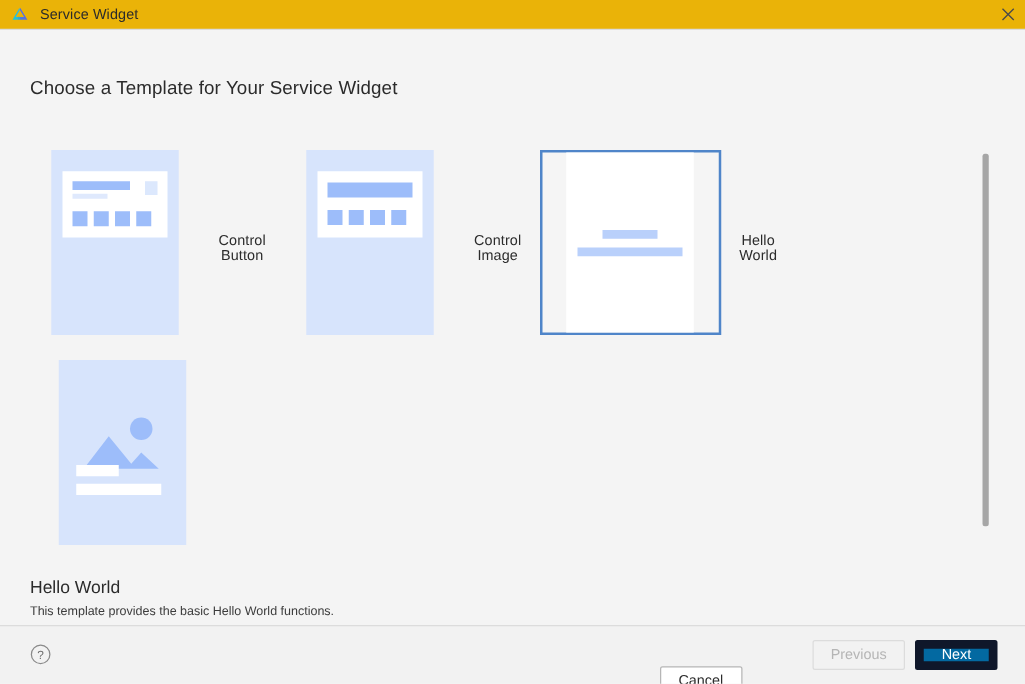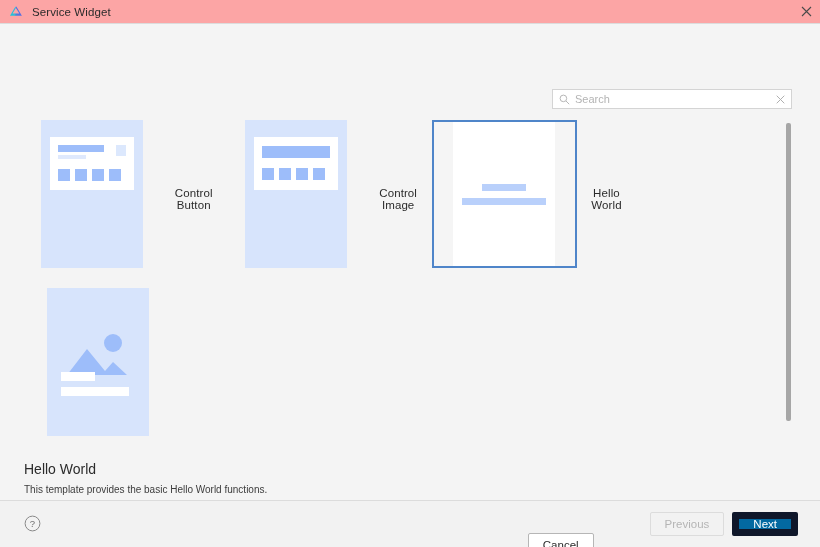--- a/index.html
+++ b/index.html
@@ -12,21 +12,21 @@
     background: #f2f2f2;
     font-family: "Liberation Sans", sans-serif;
     overflow: hidden;
     position: relative;
     color: #2b2b2b;
   }
 
   
   .titlebar {
     height: 23px;
-    background: #fca5a5;
+    background: #eab308;
     border-bottom: 1px solid #dcdcdc;
     display: flex;
     align-items: center;
     position: relative;
   }
   .titlebar-logo {
     width: 16px;
     height: 16px;
     margin-left: 8px;
     margin-right: 8px;
@@ -392,35 +392,22 @@
   <span class="titlebar-title">Service Widget</span>
   <span class="titlebar-close">
     <svg width="11" height="11" viewBox="0 0 11 11">
       <path d="M1 1 L10 10 M10 1 L1 10" stroke="#4a4a4a" stroke-width="1.1" fill="none"></path>
     </svg>
   </span>
 </div>
 
 <div class="dialog-body">
 
-
-  <div class="search-box">
-    <span class="search-icon">
-      <svg width="11" height="11" viewBox="0 0 11 11">
-        <circle cx="4.4" cy="4.4" r="3.3" stroke="#b7b7b7" stroke-width="1" fill="none"></circle>
-        <path d="M7.0 7.0 L10.2 10.2" stroke="#b7b7b7" stroke-width="1"></path>
-      </svg>
-    </span>
-    <input class="search-input" type="text" placeholder="Search" style="">
-    <span class="search-clear">
-      <svg width="9" height="9" viewBox="0 0 9 9">
-        <path d="M0.7 0.7 L8.3 8.3 M8.3 0.7 L0.7 8.3" stroke="#b0b0b0" stroke-width="1" fill="none"></path>
-      </svg>
-    </span>
-  </div>
+  <div class="page-title">Choose a Template for Your Service Widget</div>
+
 
   <div class="grid-area">
     <div class="grid">
 
       <div class="cell">
         <div class="thumb-wrap">
           <div class="thumb">
             <div class="panel-white">
               <div class="row-top">
                 <div>

